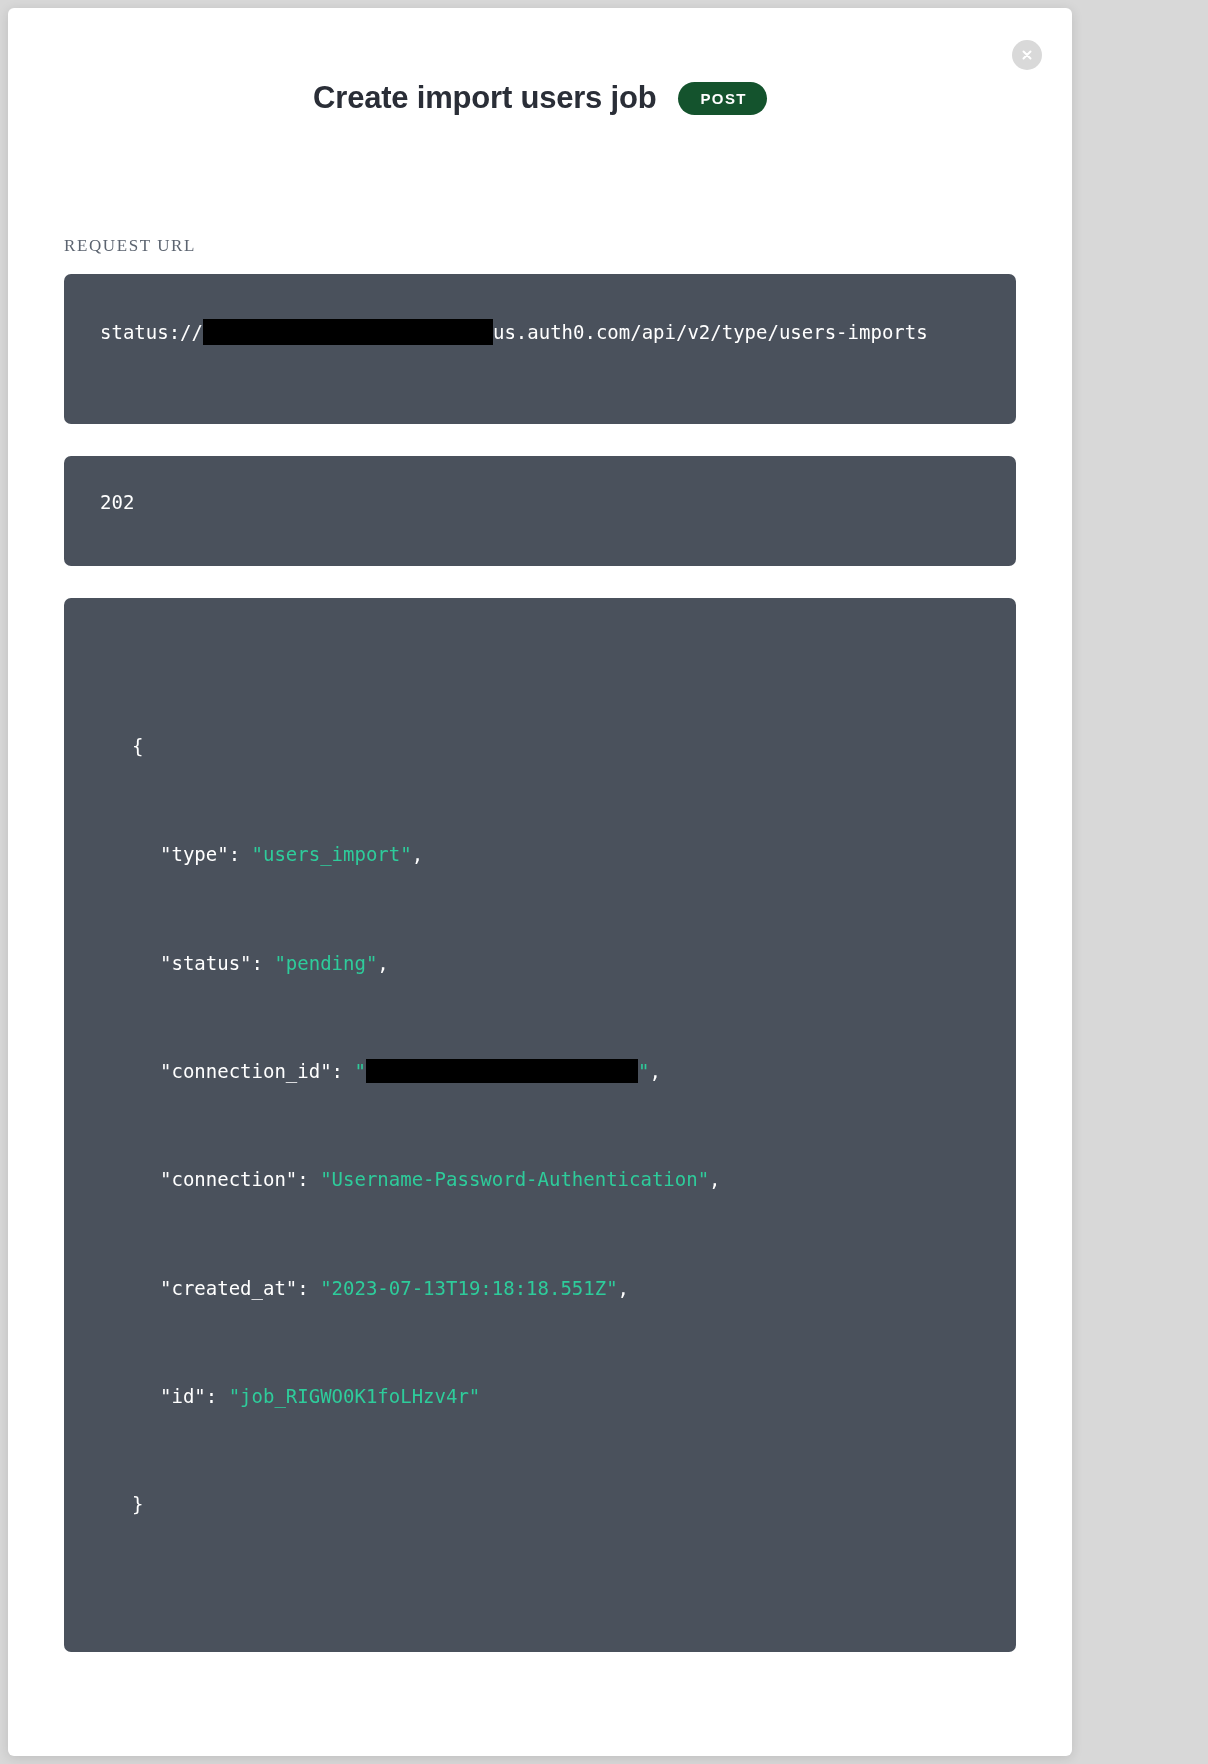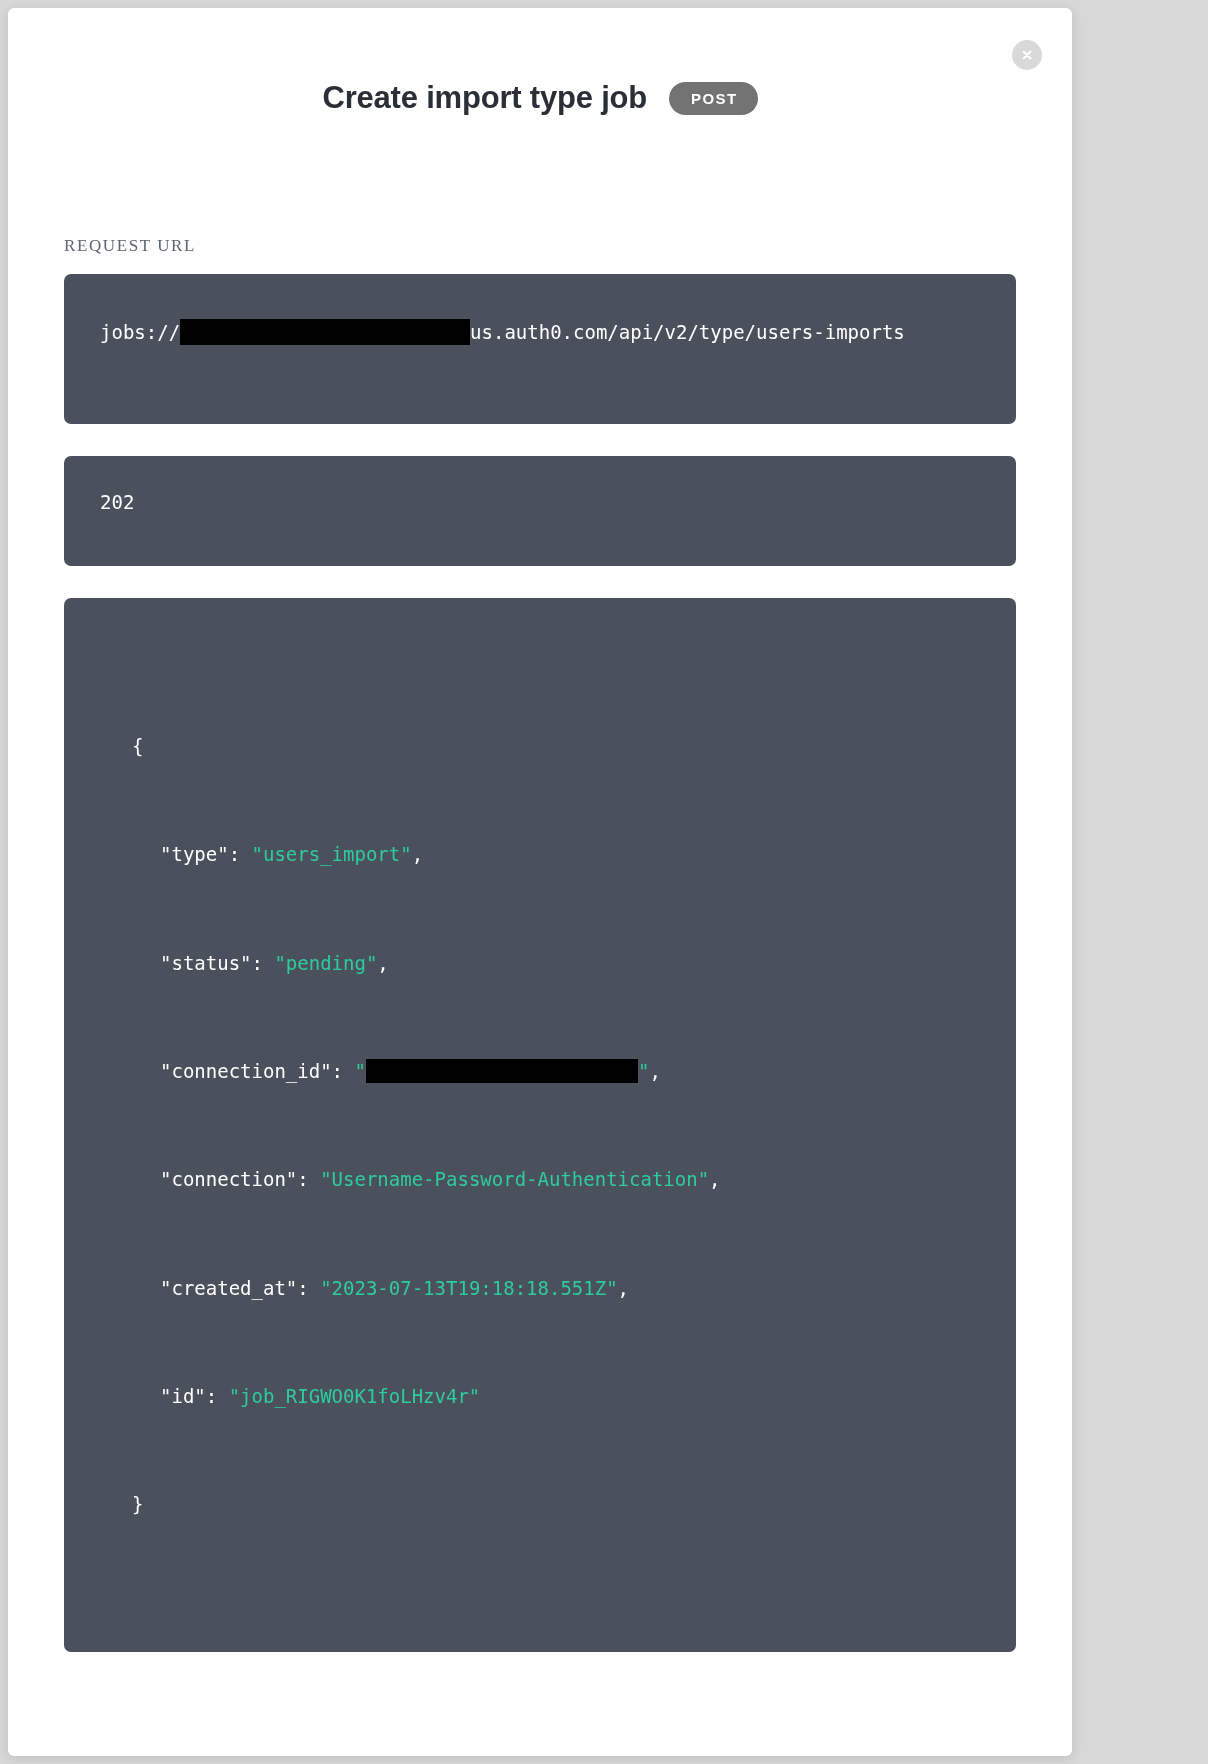--- a/index.html
+++ b/index.html
@@ -47,21 +47,21 @@
     gap: 22px;
     margin-top: 72px;
   }
   .title {
     font-size: 31px;
     font-weight: bold;
     color: #2a2e37;
     letter-spacing: -0.2px;
   }
   .method-badge {
-    background: #737373;
+    background: #14532d;
     color: #ffffff;
     font-size: 15px;
     font-weight: bold;
     letter-spacing: 1.4px;
     padding: 9px 20px 9px 22px;
     border-radius: 18px;
     line-height: 1;
   }
   .content {
     padding: 0 56px;
@@ -110,29 +110,29 @@
 
 <div class="modal">
 
   <button class="close-btn">
     <svg width="16" height="16" viewBox="0 0 16 16" aria-hidden="true">
       <path d="M4.5 4.5 L11.5 11.5 M11.5 4.5 L4.5 11.5" stroke="#ffffff" stroke-width="2" stroke-linecap="round"></path>
     </svg>
   </button>
 
   <div class="title-row">
-    <div class="title">Create import type job</div>
+    <div class="title">Create import users job</div>
     <div class="method-badge">POST</div>
   </div>
 
   <div class="content">
 
     <div class="section">
       <div class="section-label">REQUEST URL</div>
-      <div class="code-box box-url"><span>jobs://</span><span class="redact redact-url"></span><span>us.auth0.com/api/v2/type/users-imports</span></div>
+      <div class="code-box box-url"><span>status://</span><span class="redact redact-url"></span><span>us.auth0.com/api/v2/type/users-imports</span></div>
     </div>
 
     <div class="section">
       <div class="code-box box-code">202</div>
     </div>
 
     <div class="section">
       <div class="code-box box-body">
         <div class="jline"><span style="padding-left:32px">{</span></div>
         <div class="jline"><span style="padding-left:60px">"type"</span><span class="pun">: </span><span class="str">"users_import"</span><span class="pun">,</span></div>

